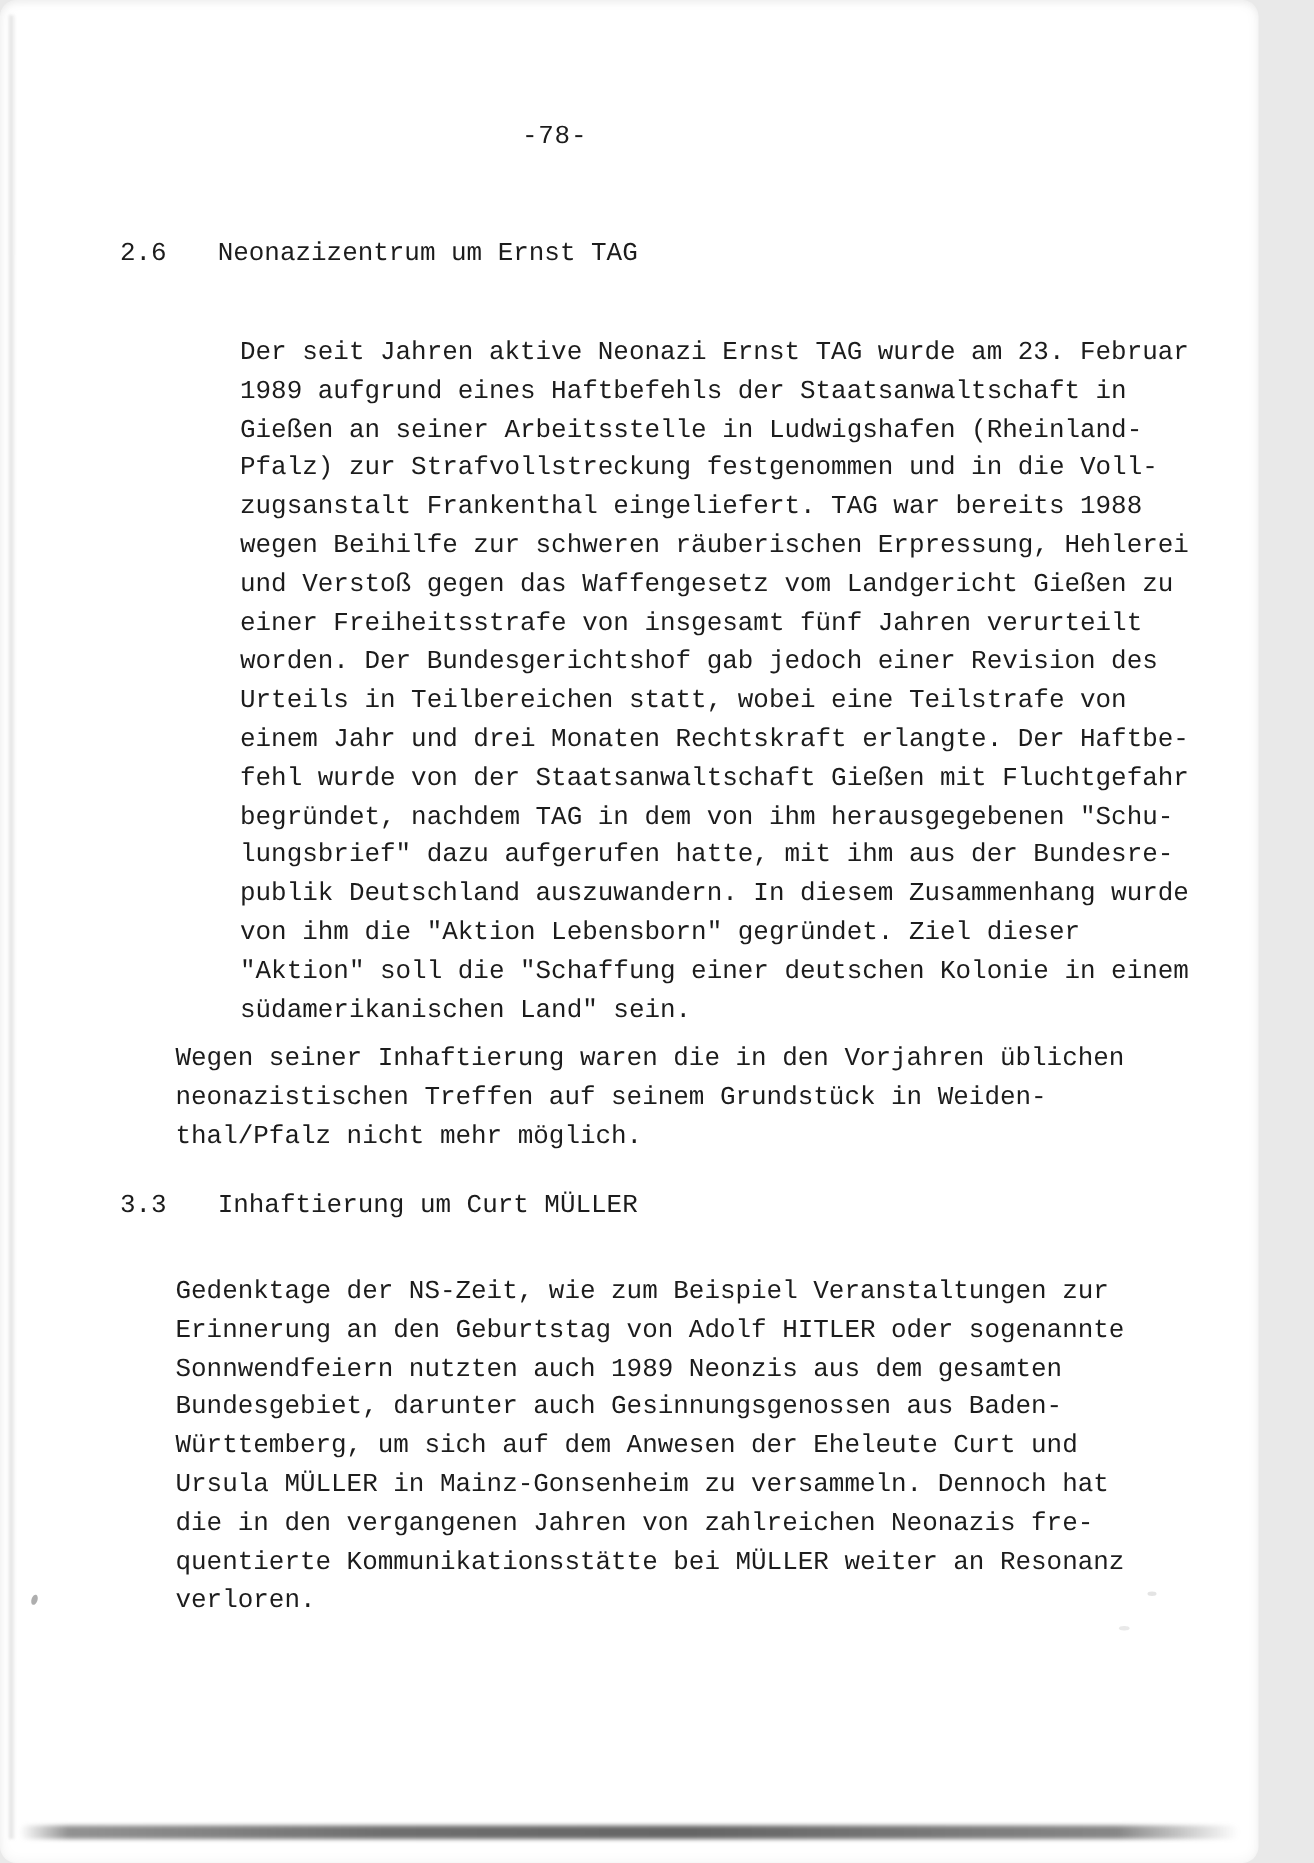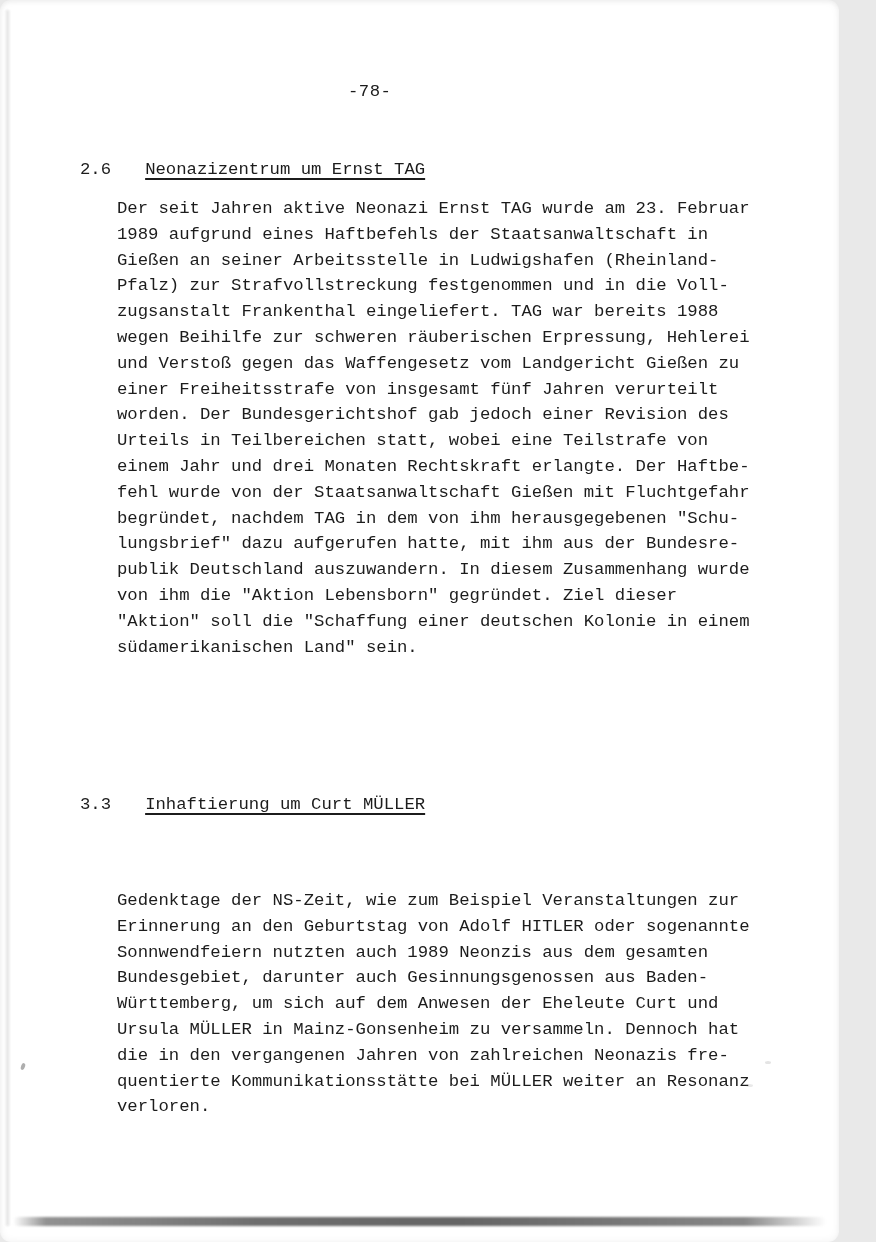--- a/index.html
+++ b/index.html
@@ -40,33 +40,32 @@
     position: absolute;
     left: 52px;
     display: flex;
     gap: 34px;
     white-space: nowrap;
     margin-left: 28px;
   }
   .section-heading.s26 { top: 157px; }
   .section-heading.s27 { top: 792px; }
   .section-title {
-    text-decoration: underline;
     text-underline-offset: 4px;
     text-decoration-thickness: 1.6px;
   }
   .paragraph {
     position: absolute;
     left: 117px;
     width: 662px;
     white-space: pre-line;
   }
-  .para-2-6-a { top: 196px; }
+  .para-2-6-a { top: 223px; margin-left: 43px; }
   .para-2-6-b { top: 694px; }
-  .para-2-7-a { top: 849px; margin-top: 39px; }
+  .para-2-7-a { top: 849px; }
   .scan-bar-bottom {
     position: absolute;
     top: 1217px;
     left: 13px;
     right: 13px;
     height: 9px;
     border-radius: 5px;
     background: linear-gradient(to right,
       rgba(110,110,110,0) 0%,
       rgba(110,110,110,0.75) 4%,
@@ -111,20 +110,23 @@
 Urteils in Teilbereichen statt, wobei eine Teilstrafe von
 einem Jahr und drei Monaten Rechtskraft erlangte. Der Haftbe-
 fehl wurde von der Staatsanwaltschaft Gießen mit Fluchtgefahr
 begründet, nachdem TAG in dem von ihm herausgegebenen "Schu-
 lungsbrief" dazu aufgerufen hatte, mit ihm aus der Bundesre-
 publik Deutschland auszuwandern. In diesem Zusammenhang wurde
 von ihm die "Aktion Lebensborn" gegründet. Ziel dieser
 "Aktion" soll die "Schaffung einer deutschen Kolonie in einem
 südamerikanischen Land" sein.</div>
 
+  <div class="paragraph para-2-6-b">Wegen seiner Inhaftierung waren die in den Vorjahren üblichen
+neonazistischen Treffen auf seinem Grundstück in Weiden-
+thal/Pfalz nicht mehr möglich.</div>
 
   <div class="section-heading s27">
     <span class="section-num">3.3</span>
     <span class="section-title">Inhaftierung um Curt MÜLLER</span>
   </div>
 
   <div class="paragraph para-2-7-a">Gedenktage der NS-Zeit, wie zum Beispiel Veranstaltungen zur
 Erinnerung an den Geburtstag von Adolf HITLER oder sogenannte
 Sonnwendfeiern nutzten auch 1989 Neonzis aus dem gesamten
 Bundesgebiet, darunter auch Gesinnungsgenossen aus Baden-

